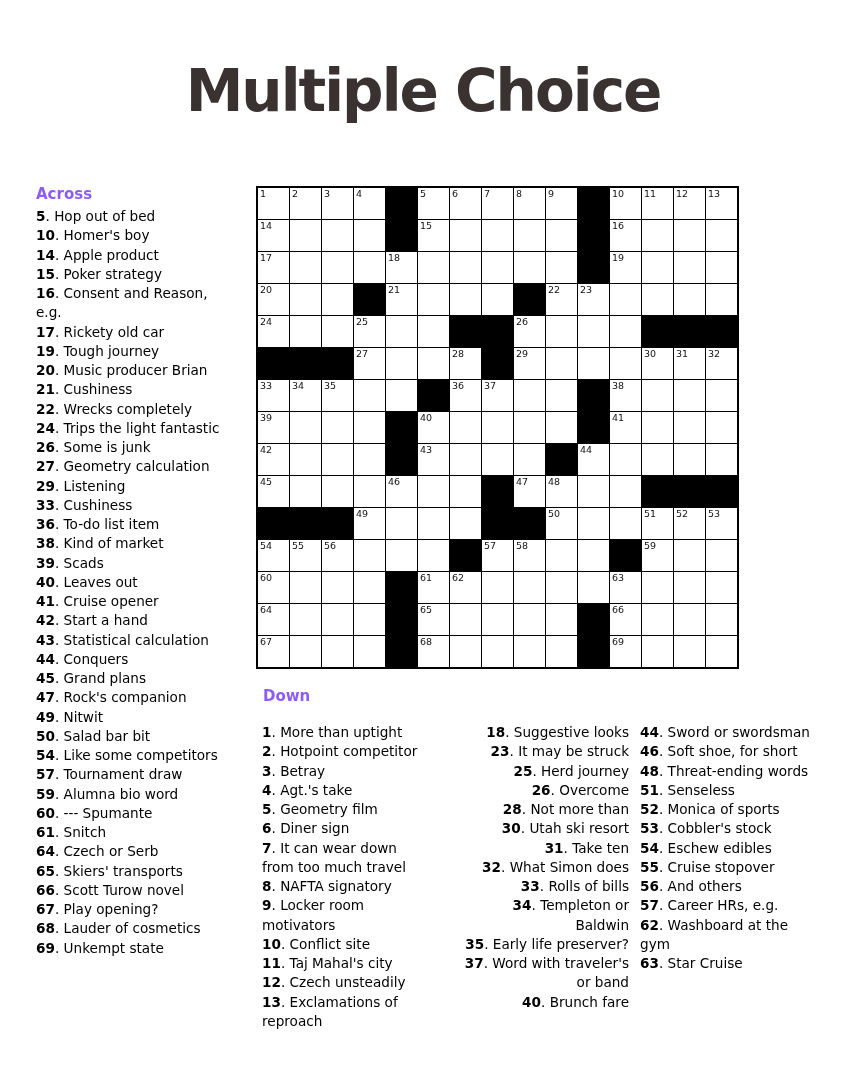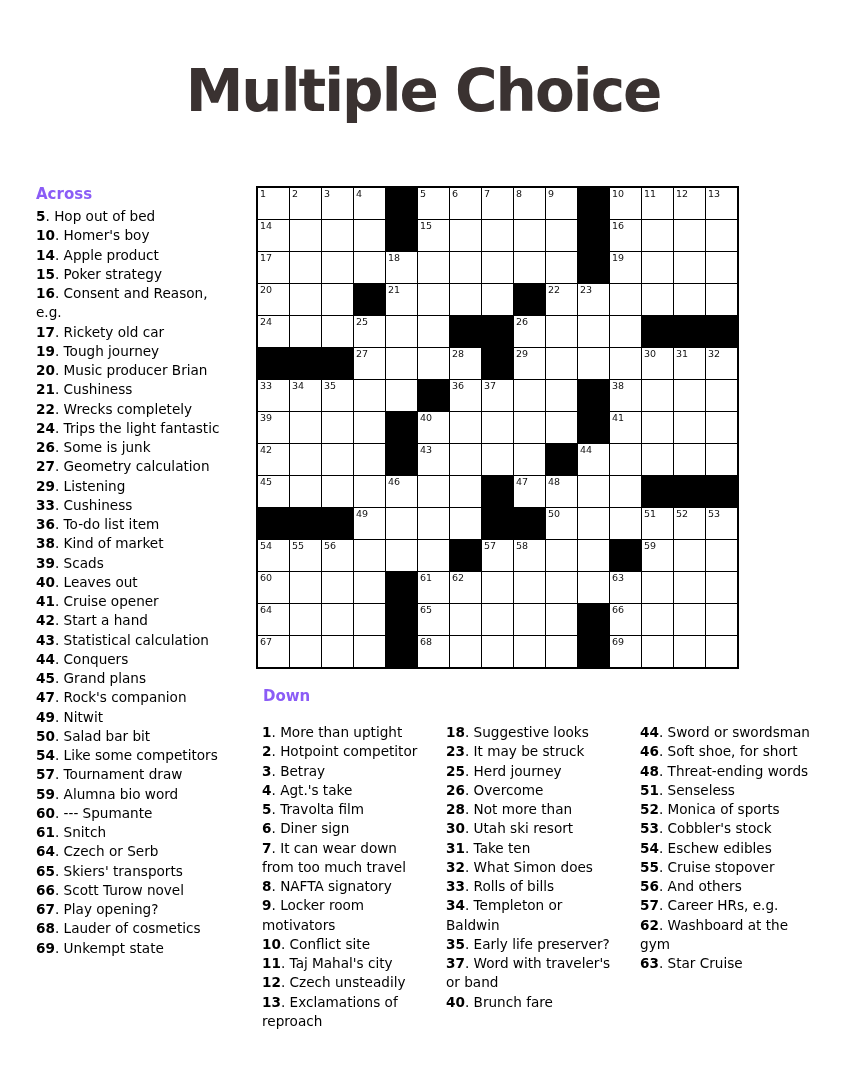--- a/index.html
+++ b/index.html
@@ -62,21 +62,21 @@
   .down-header {
     position: absolute;
     left: 263px; top: 687px;
   }
   .down-col {
     position: absolute;
     top: 708px;
     margin-top: 15px;
   }
   .down-col-1 { left: 262px; width: 184px; }
-  .down-col-2 { left: 446px; width: 183px; }
+  .down-col-2 { left: 446px; width: 183px; text-align: right; }
   .down-col-3 { left: 640px; width: 213px; }
 </style>
 </head>
 <body>
 
 <main>
 
   <h1 class="page-title">Multiple Choice</h1>
 
   <section class="across-section">
@@ -490,21 +490,21 @@
       <div class="cell"></div>
     </div>
 
   <h2 class="clue-header down-header">Down</h2>
 
   <div class="down-col down-col-1">
       <div class="clue"><span class="cnum">1</span><span class="csep">. </span><span class="ctext">More than uptight</span></div>
       <div class="clue"><span class="cnum">2</span><span class="csep">. </span><span class="ctext">Hotpoint competitor</span></div>
       <div class="clue"><span class="cnum">3</span><span class="csep">. </span><span class="ctext">Betray</span></div>
       <div class="clue"><span class="cnum">4</span><span class="csep">. </span><span class="ctext">Agt.'s take</span></div>
-      <div class="clue"><span class="cnum">5</span><span class="csep">. </span><span class="ctext">Travolta film</span></div>
+      <div class="clue"><span class="cnum">5</span><span class="csep">. </span><span class="ctext">Geometry film</span></div>
       <div class="clue"><span class="cnum">6</span><span class="csep">. </span><span class="ctext">Diner sign</span></div>
       <div class="clue"><span class="cnum">7</span><span class="csep">. </span><span class="ctext">It can wear down
 from too much travel</span></div>
       <div class="clue"><span class="cnum">8</span><span class="csep">. </span><span class="ctext">NAFTA signatory</span></div>
       <div class="clue"><span class="cnum">9</span><span class="csep">. </span><span class="ctext">Locker room
 motivators</span></div>
       <div class="clue"><span class="cnum">10</span><span class="csep">. </span><span class="ctext">Conflict site</span></div>
       <div class="clue"><span class="cnum">11</span><span class="csep">. </span><span class="ctext">Taj Mahal's city</span></div>
       <div class="clue"><span class="cnum">12</span><span class="csep">. </span><span class="ctext">Czech unsteadily</span></div>
       <div class="clue"><span class="cnum">13</span><span class="csep">. </span><span class="ctext">Exclamations of

